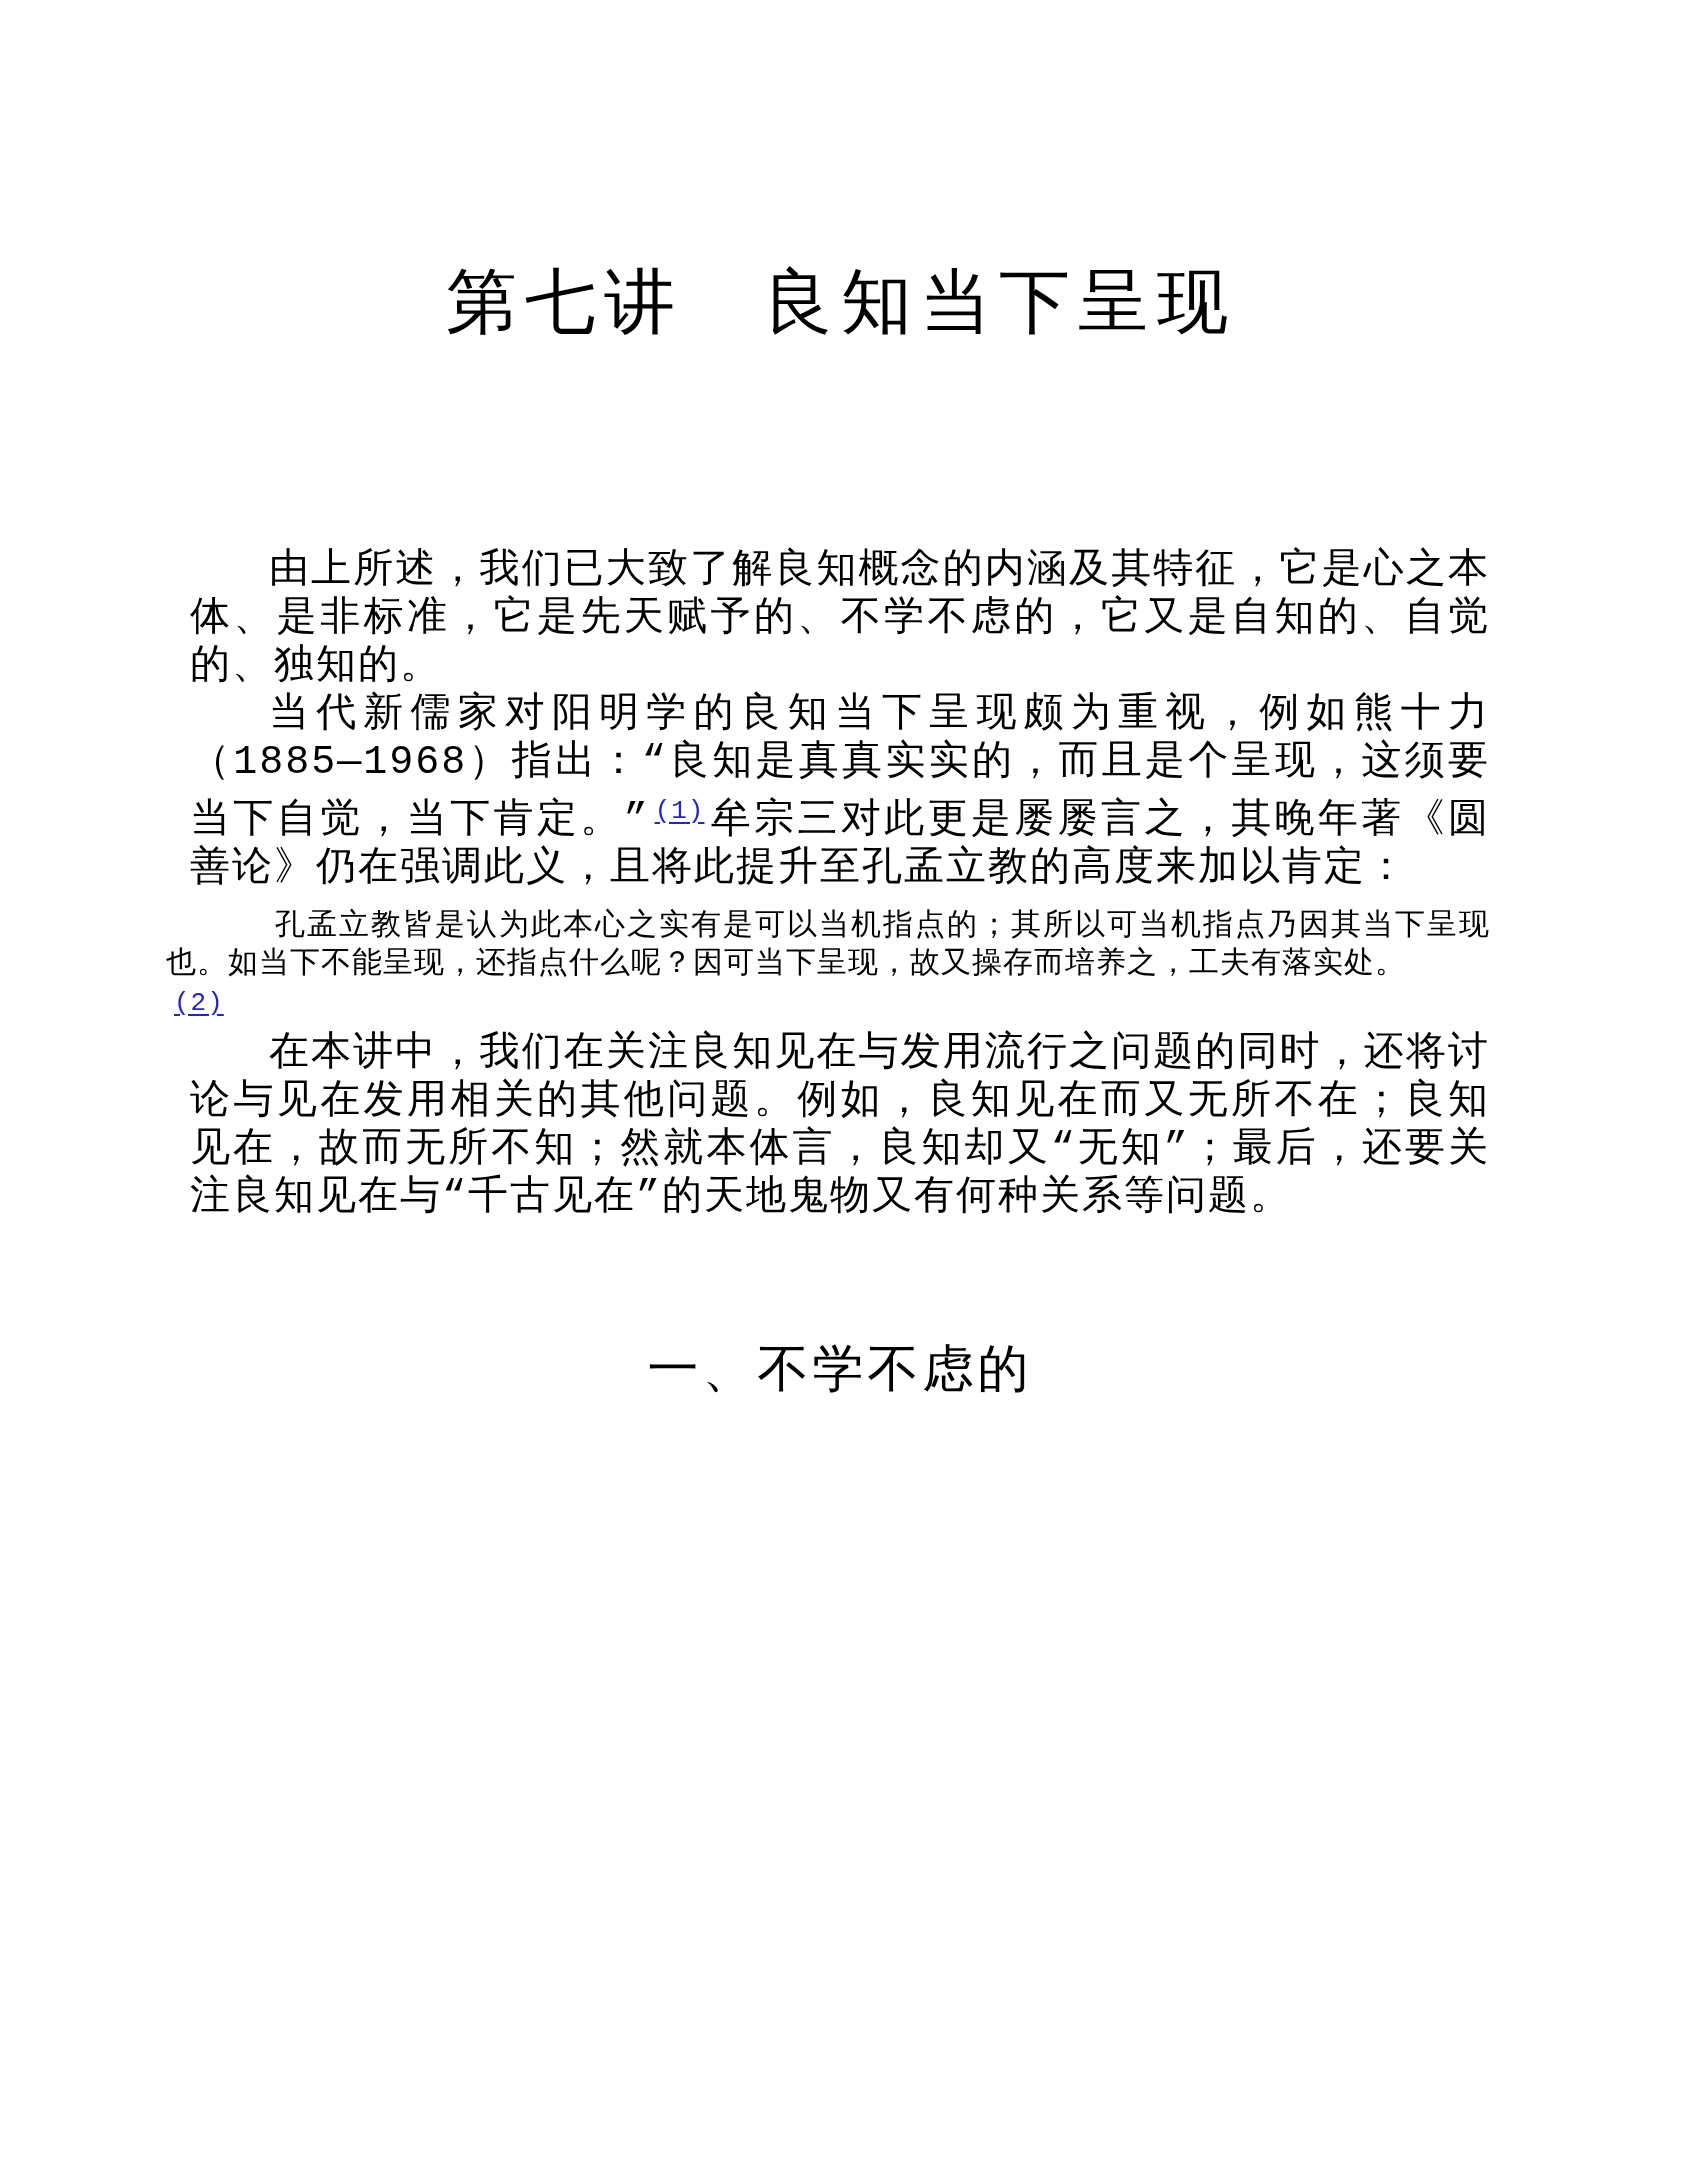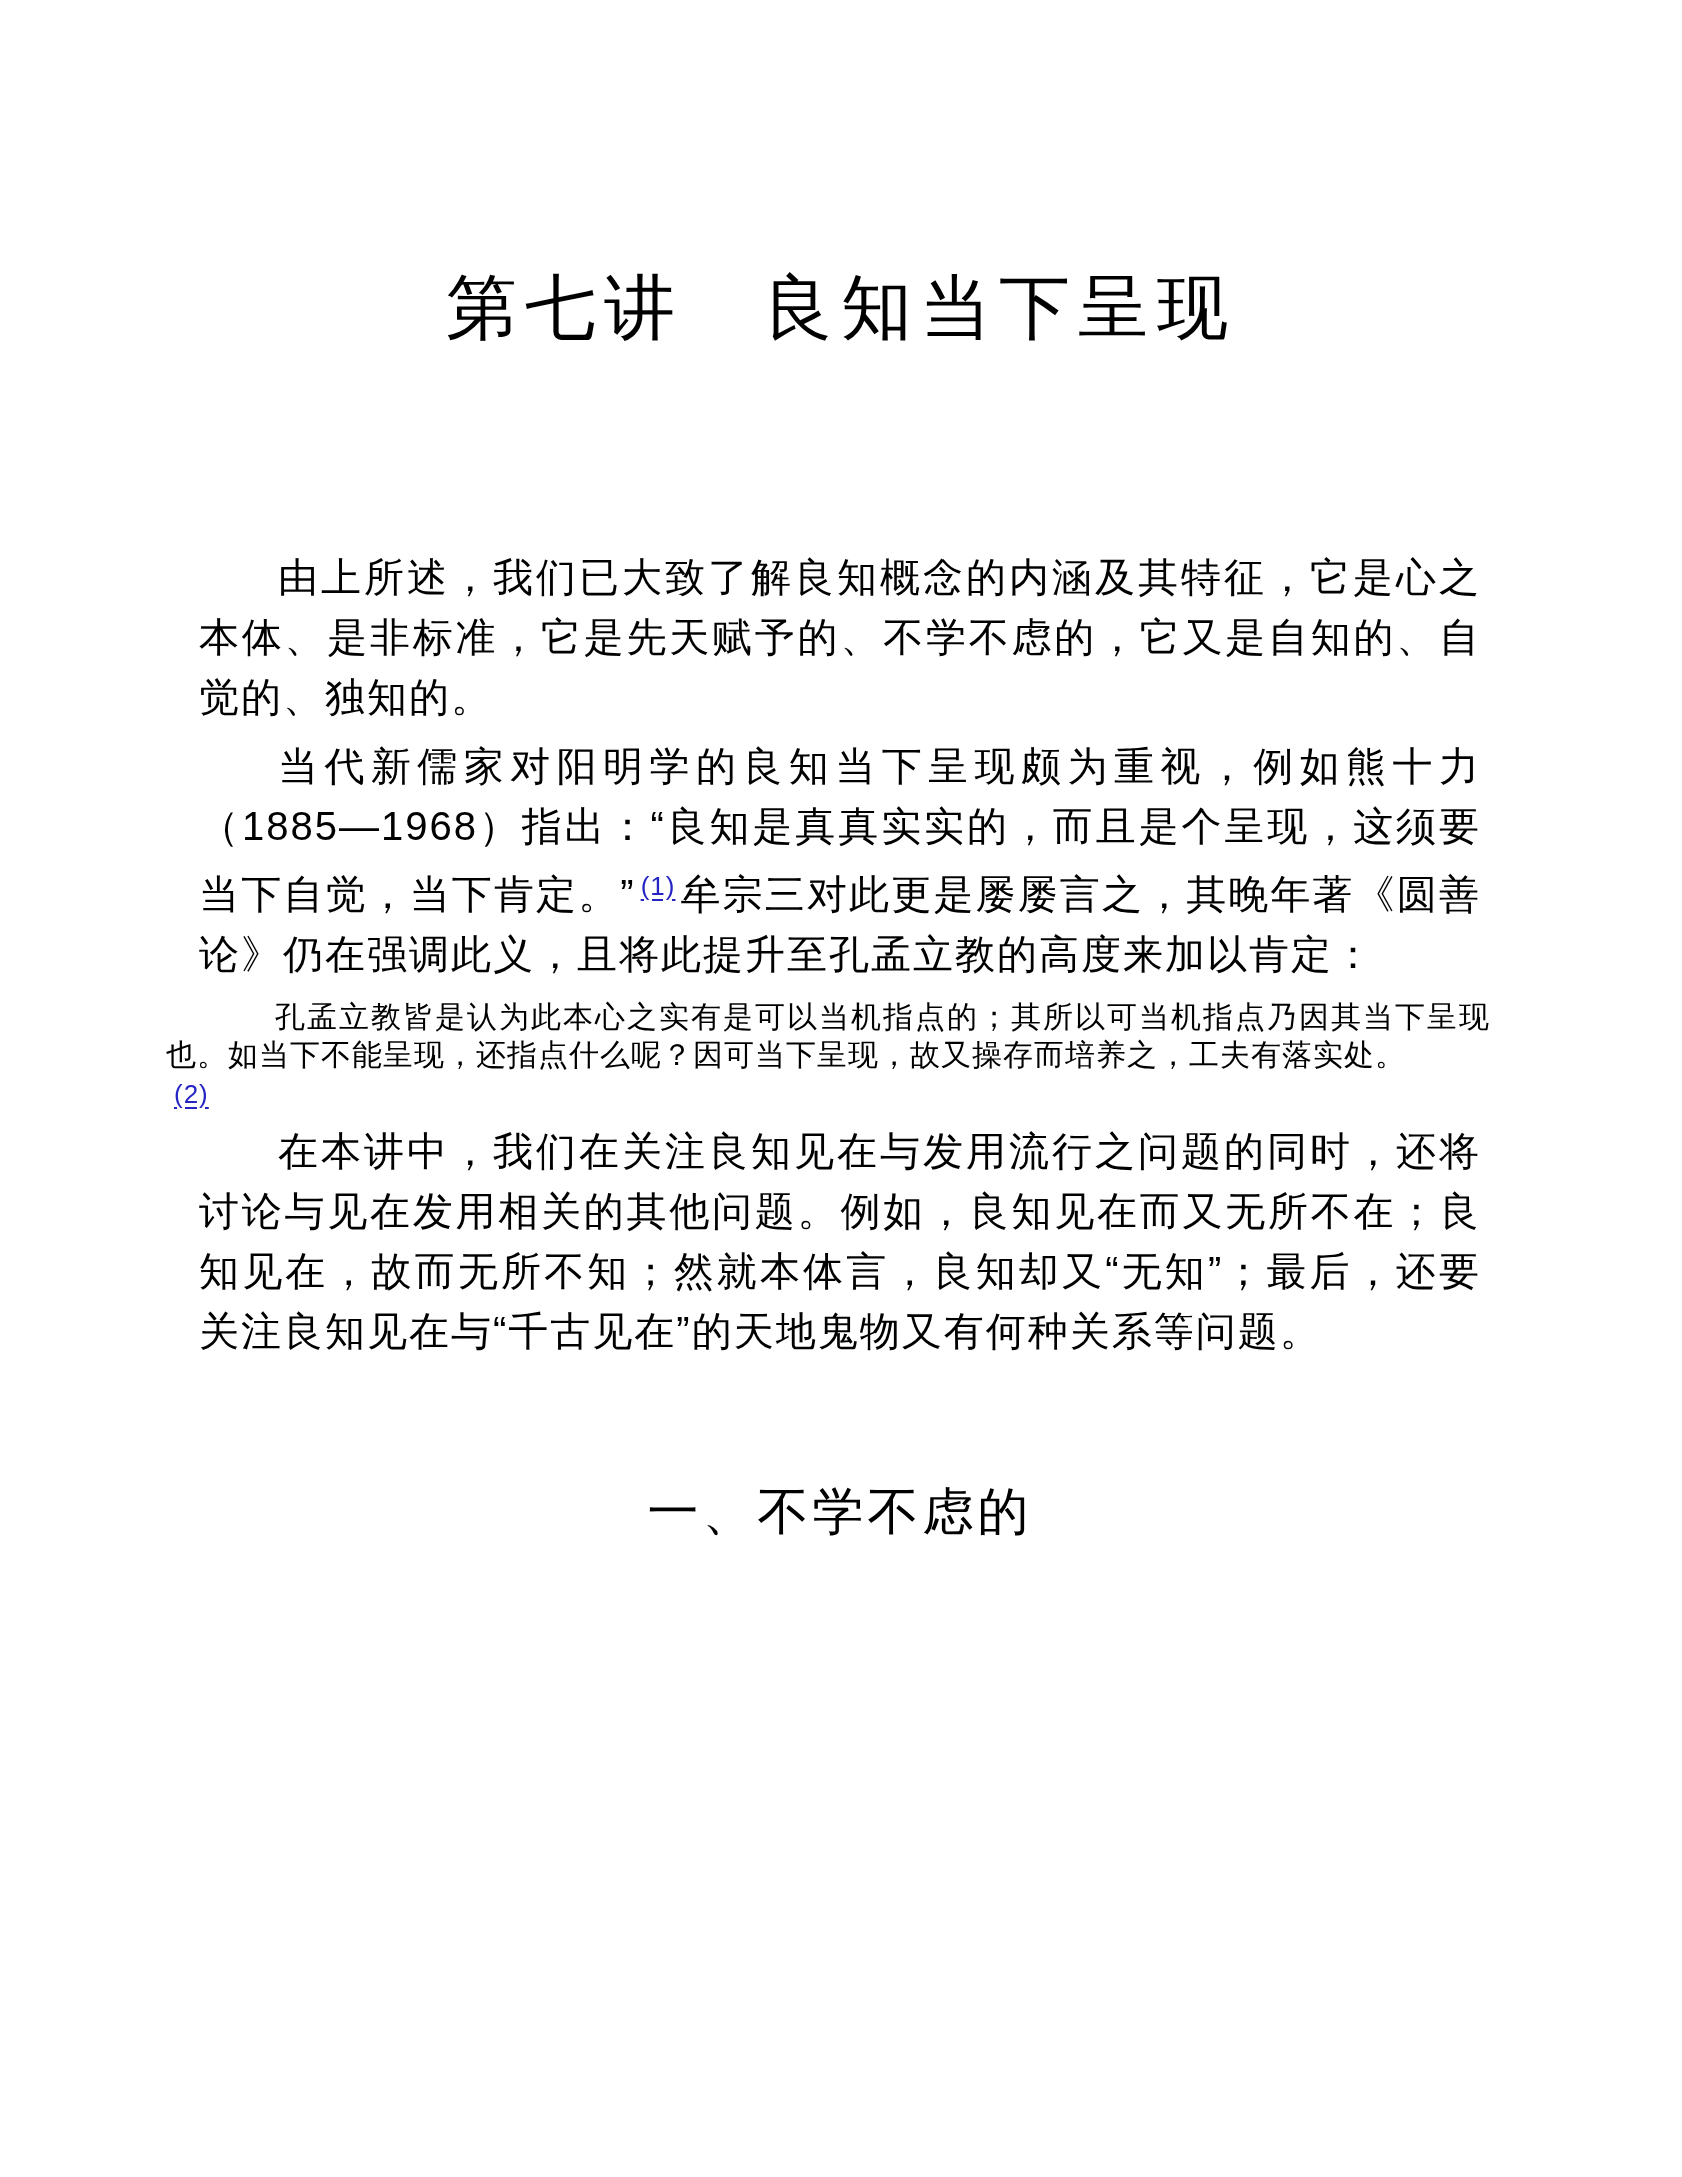--- a/index.html
+++ b/index.html
@@ -12,40 +12,40 @@
     margin: 0;
     padding: 0;
     background: var(--background);
   }
   .page {
     position: relative;
     width: 1682px;
     height: 1822px;
     background: var(--background);
     color: var(--text);
-    font-family: Liberation Sans, sans-serif;
+    font-family: Liberation Mono, monospace;
     overflow: hidden;
   }
   .doc-title {
     margin: 0;
     padding-top: 265px;
     font-size: 71px;
     line-height: 85px;
     font-weight: normal;
     text-align: center;
     letter-spacing: 8px;
     white-space: pre;
   }
   .content {
     margin: 0 192px 0 190px;
   }
   .body-para {
-    margin: 9px;
+    margin: 0;
     font-size: 40px;
-    line-height: 60px;
+    line-height: 48px;
     letter-spacing: 2px;
     text-align: justify;
     text-justify: inter-ideograph;
     text-indent: 79px;
   }
   .p1 { margin-top: 197px; }
   .p4 { margin-top: 8px; }
   .p5 { margin-top: 95px; }
   .quote {
     margin: 14px 0 4px -24px;

